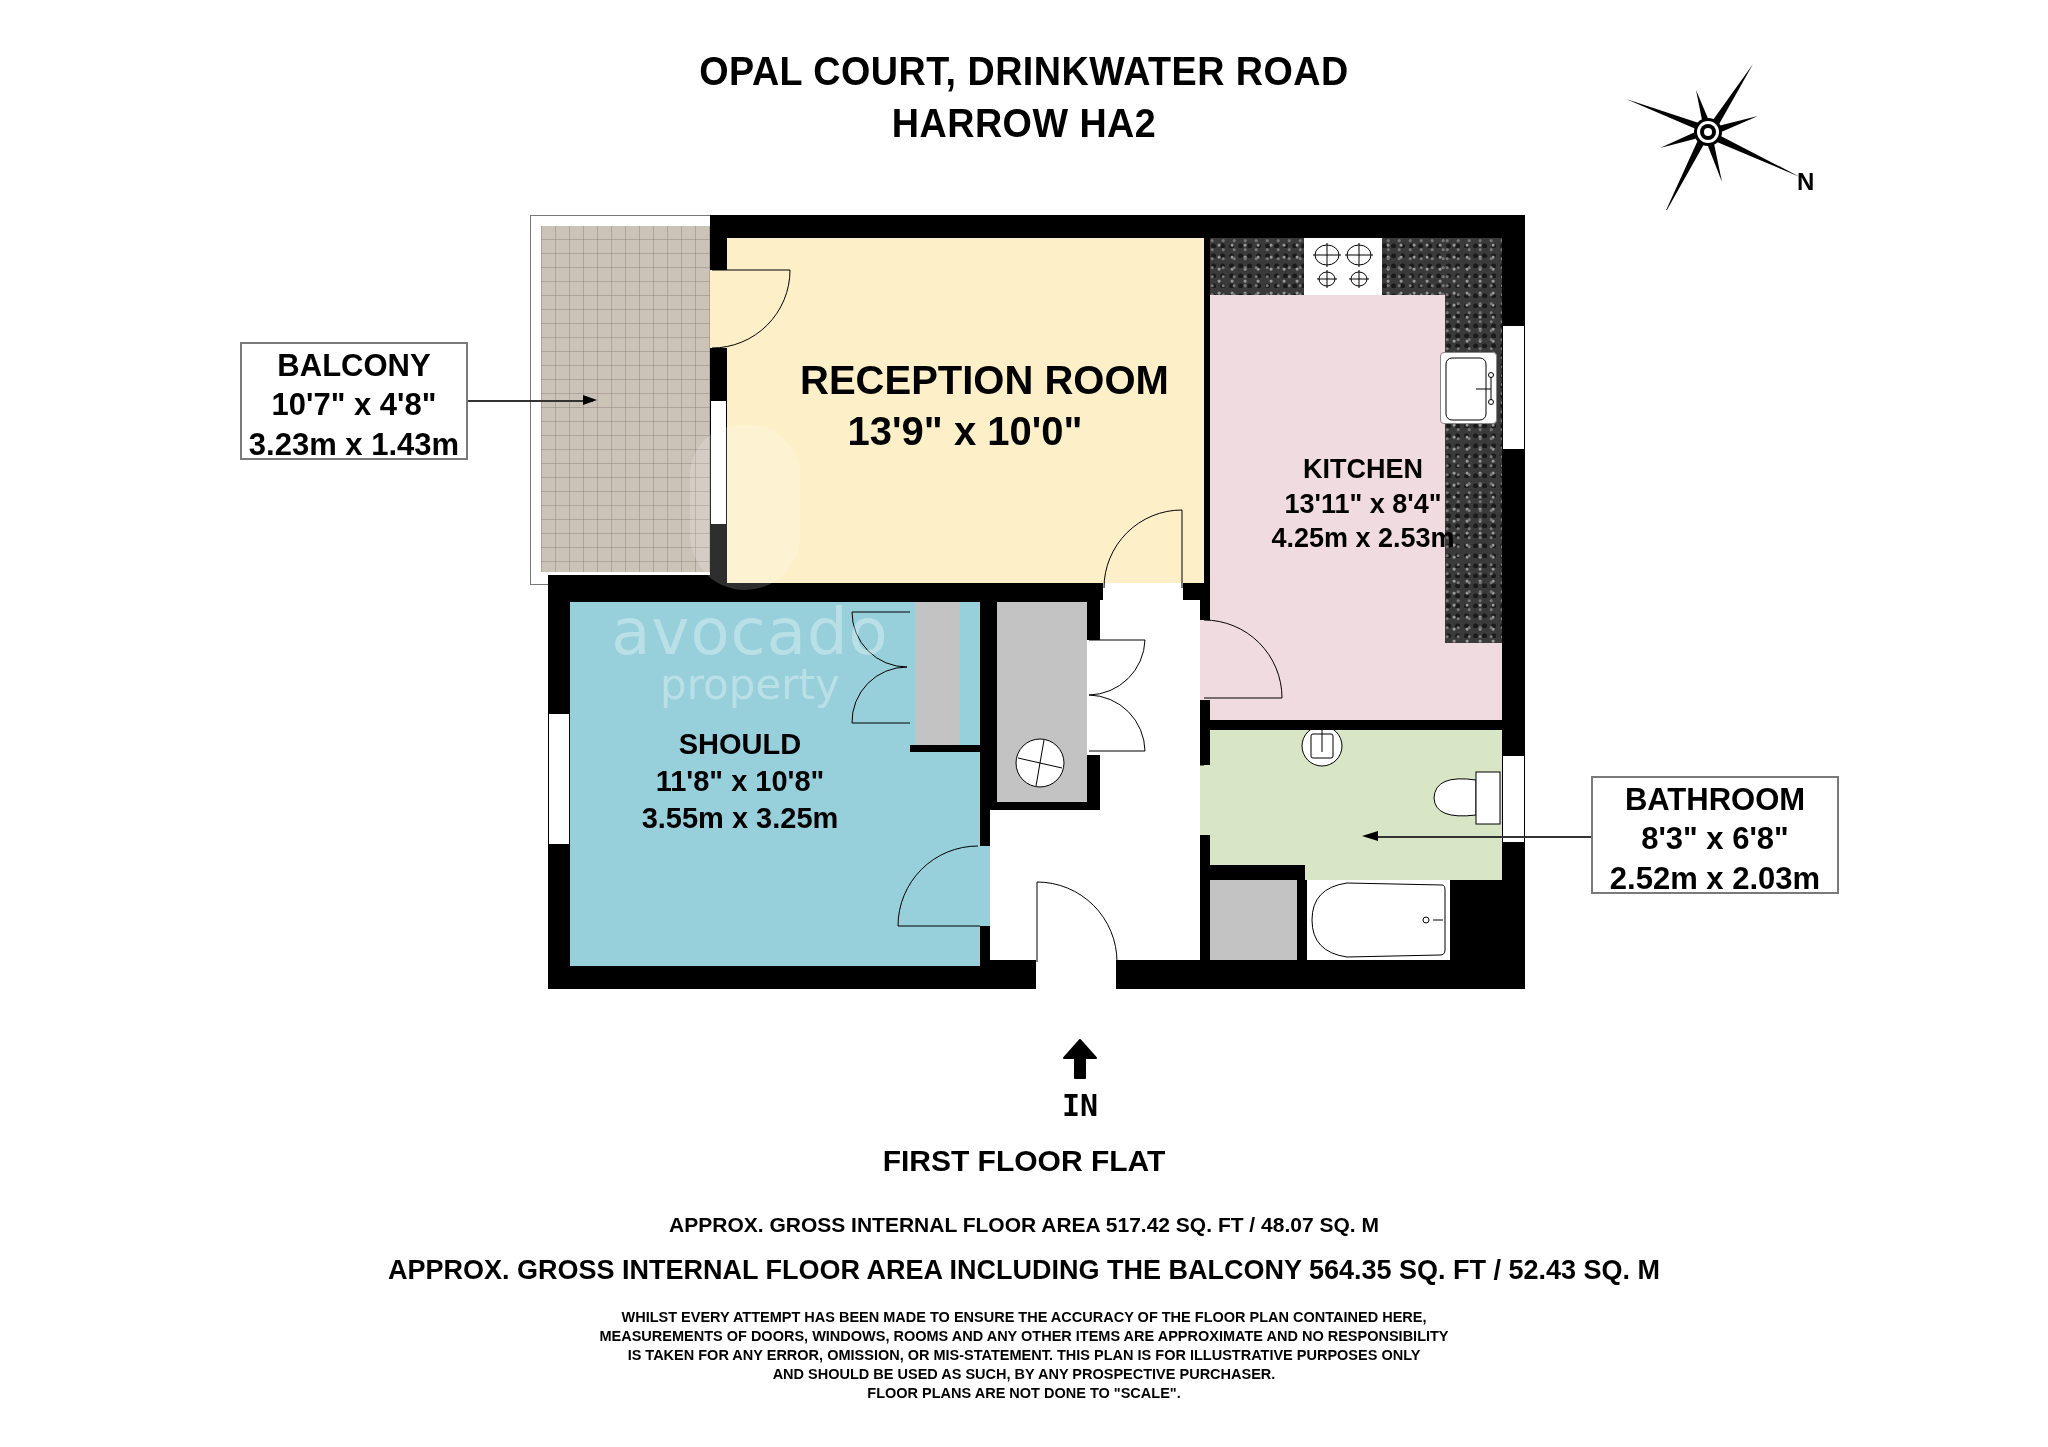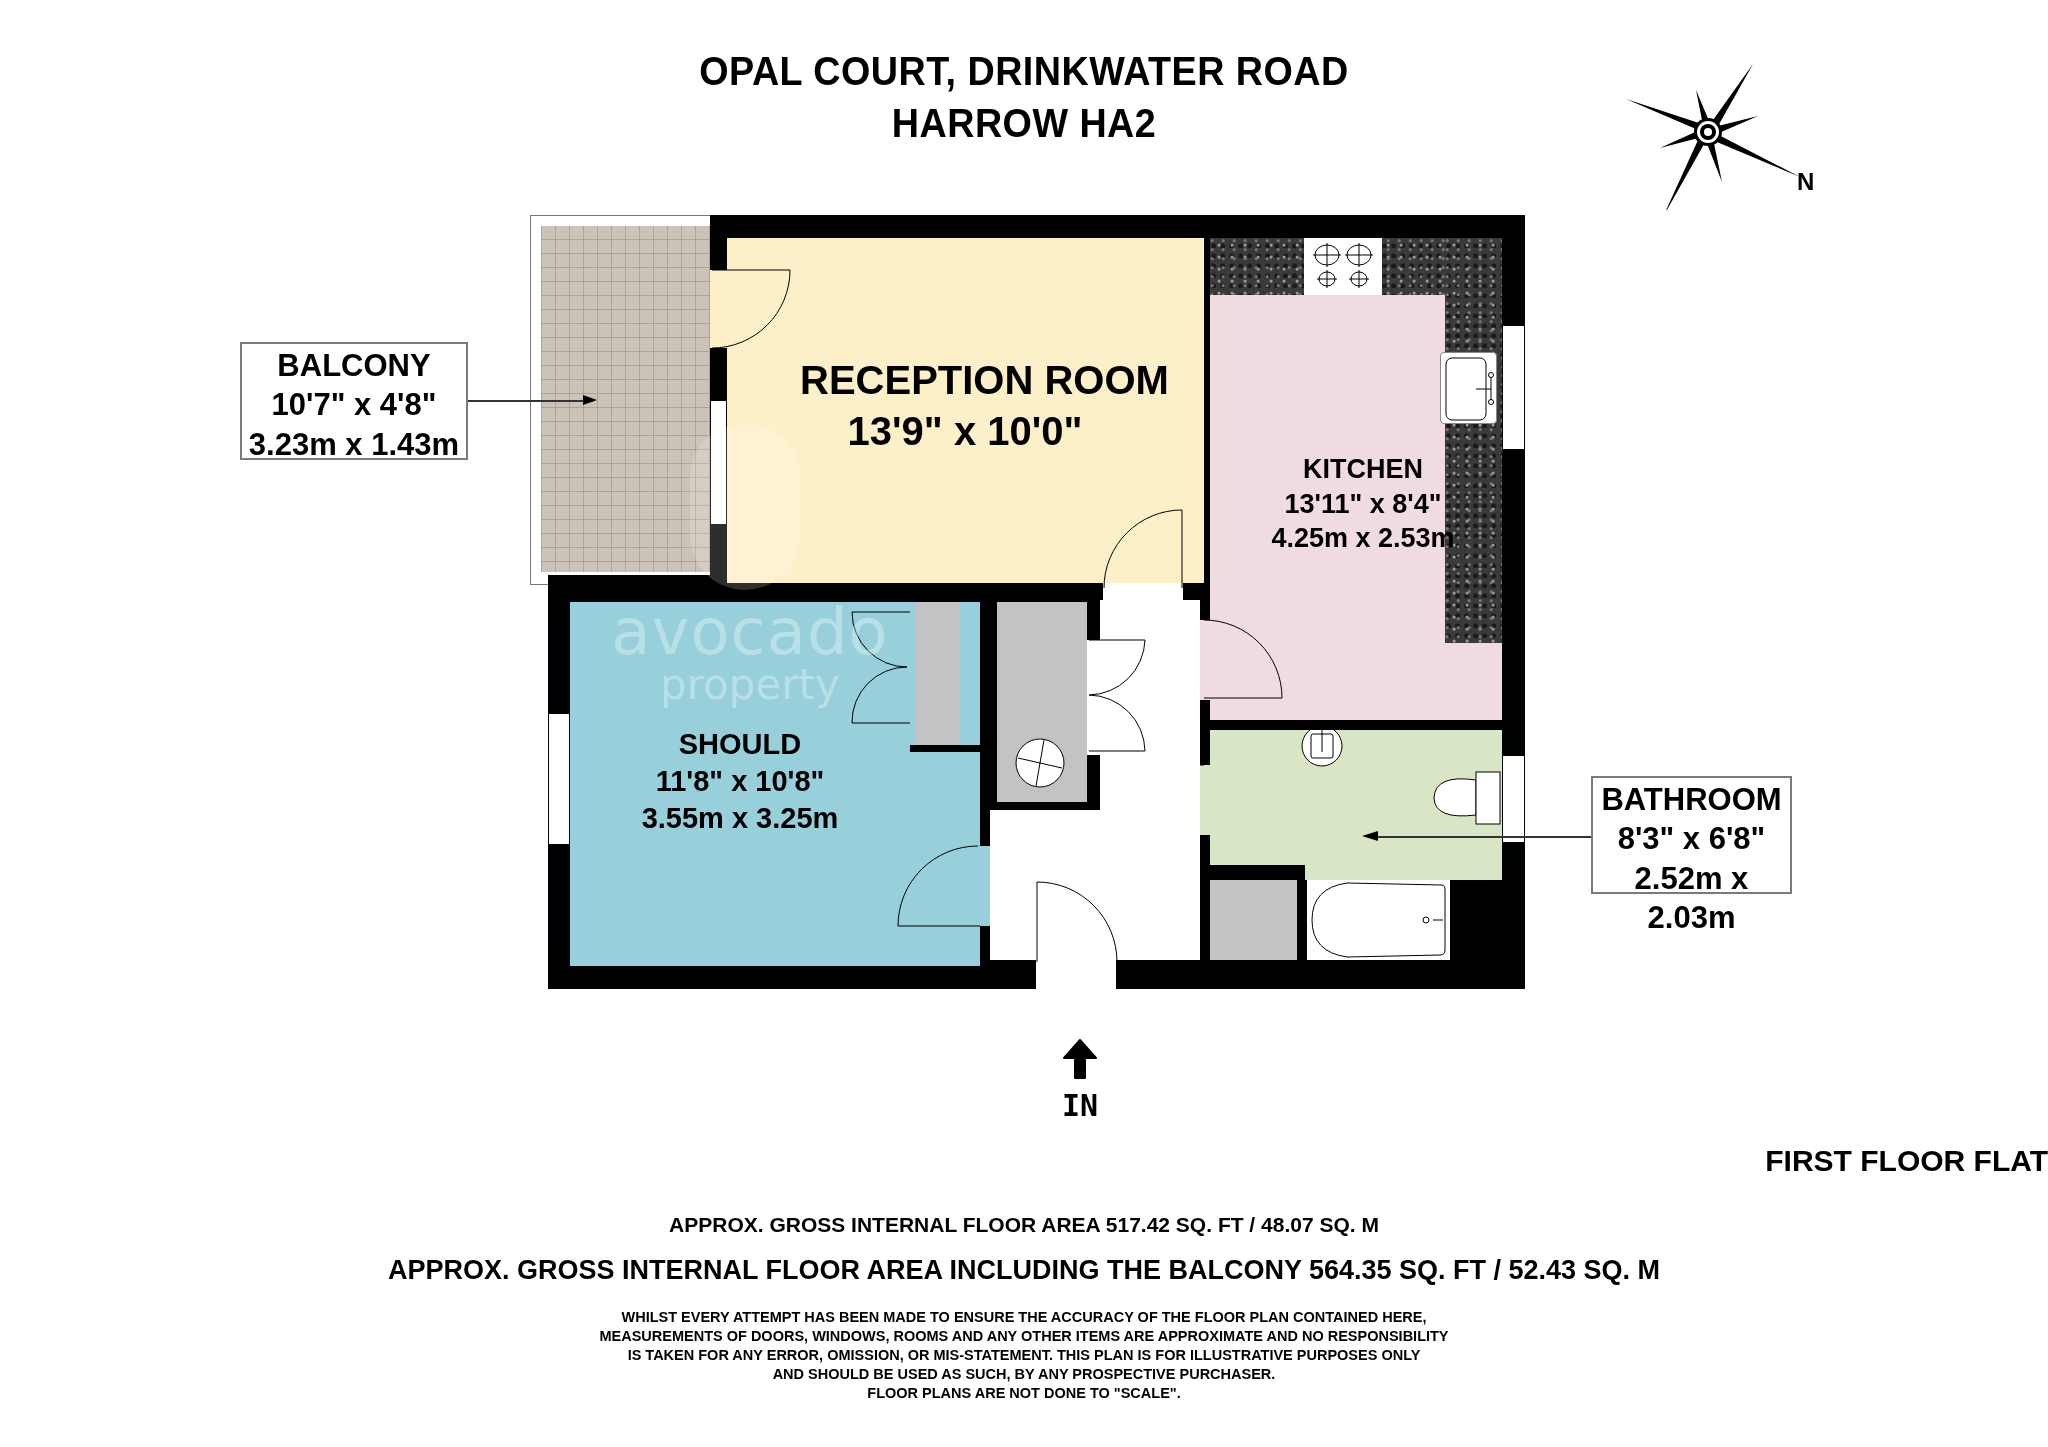--- a/index.html
+++ b/index.html
@@ -220,36 +220,36 @@
 </div>
 
 <div class="callout" style="left:240px; top:342px; width:228px; height:118px; padding-top:2px; box-sizing:border-box;">
   <div>BALCONY</div>
   <div>10'7" x 4'8"</div>
   <div>3.23m x 1.43m</div>
 </div>
 <div class="leader" style="left:468px; top:400px; width:125px;"></div>
 <div class="abs" style="left:583px; top:395px; width:0; height:0; border-top:5px solid transparent; border-bottom:5px solid transparent; border-left:14px solid #000;"></div>
 
-<div class="callout" style="left:1591px; top:776px; width:201px; height:118px; padding-top:2px; box-sizing:border-box;">
+<div class="callout" style="left:1591px; top:776px; width:248px; height:118px; padding-top:2px; box-sizing:border-box;">
   <div>BATHROOM</div>
   <div>8'3" x 6'8"</div>
   <div>2.52m x 2.03m</div>
 </div>
 <div class="leader" style="left:1376px; top:836px; width:215px;"></div>
 <div class="abs" style="left:1362px; top:831px; width:0; height:0; border-top:5px solid transparent; border-bottom:5px solid transparent; border-right:16px solid #000;"></div>
 
 <div class="abs" style="left:1045px; top:1036px; width:70px; height:90px; text-align:center;">
   <svg width="40" height="46" viewBox="0 0 40 46">
     <path d="M20,4 L36,22 L25,22 L25,42 L15,42 L15,22 L4,22 Z" fill="#000" stroke="#000" stroke-width="2" stroke-linejoin="round"></path>
   </svg>
   <div style="font-family:'DejaVu Sans Mono', monospace; font-weight:bold; font-size:30px; margin-top:2px;">IN</div>
 </div>
 
-<div class="abs footer" style="top:1144px; font-size:30px;text-align:right;">FIRST FLOOR FLAT</div>
+<div class="abs footer" style="top:1144px; font-size:30px;">FIRST FLOOR FLAT</div>
 <div class="abs footer" style="top:1213px; font-size:21px;">APPROX. GROSS INTERNAL FLOOR AREA 517.42 SQ. FT / 48.07 SQ. M</div>
 <div class="abs footer" style="top:1255px; font-size:27px;">APPROX. GROSS INTERNAL FLOOR AREA  INCLUDING THE BALCONY 564.35 SQ. FT / 52.43 SQ. M</div>
 <div class="abs footer" style="top:1308px; font-size:14.5px; line-height:19px;">
   <div>WHILST EVERY ATTEMPT HAS BEEN MADE TO ENSURE THE ACCURACY OF THE FLOOR PLAN CONTAINED HERE,</div>
   <div>MEASUREMENTS OF DOORS, WINDOWS, ROOMS AND ANY OTHER ITEMS ARE APPROXIMATE AND NO RESPONSIBILITY</div>
   <div>IS TAKEN FOR ANY ERROR, OMISSION, OR MIS-STATEMENT. THIS PLAN IS FOR ILLUSTRATIVE PURPOSES ONLY</div>
   <div>AND SHOULD BE USED AS SUCH, BY ANY PROSPECTIVE PURCHASER.</div>
   <div>FLOOR PLANS ARE NOT DONE TO "SCALE".</div>
 </div>
 

